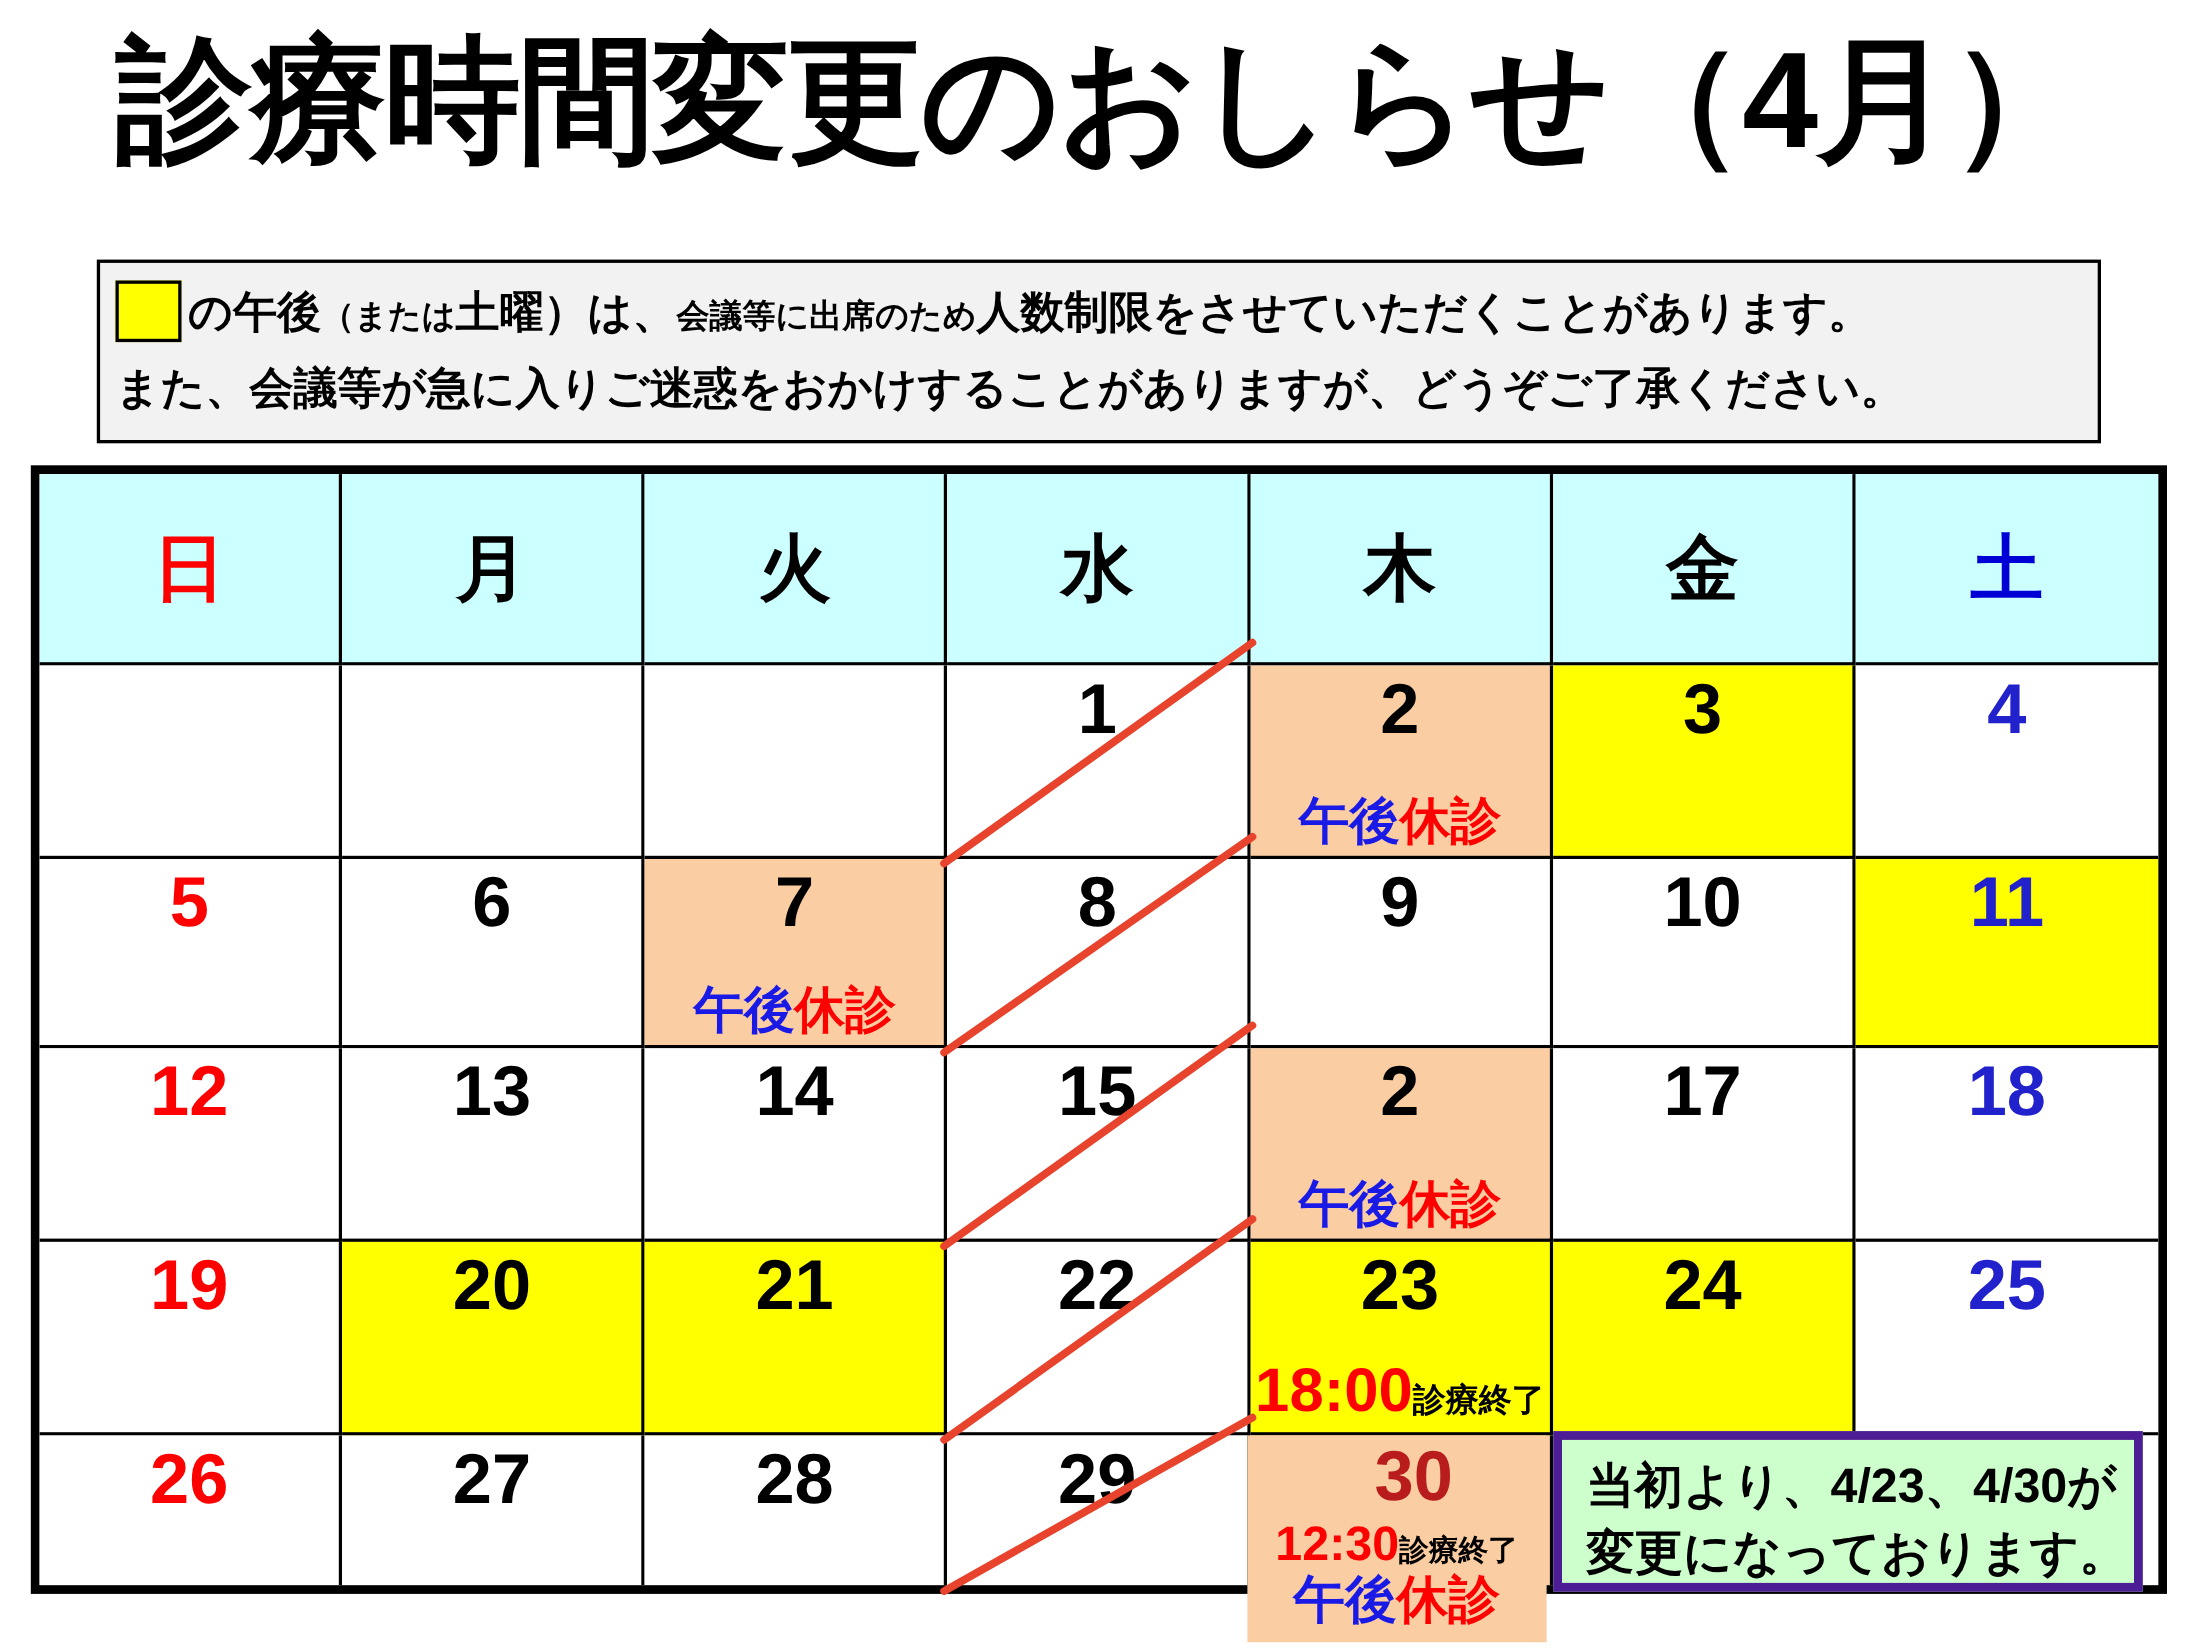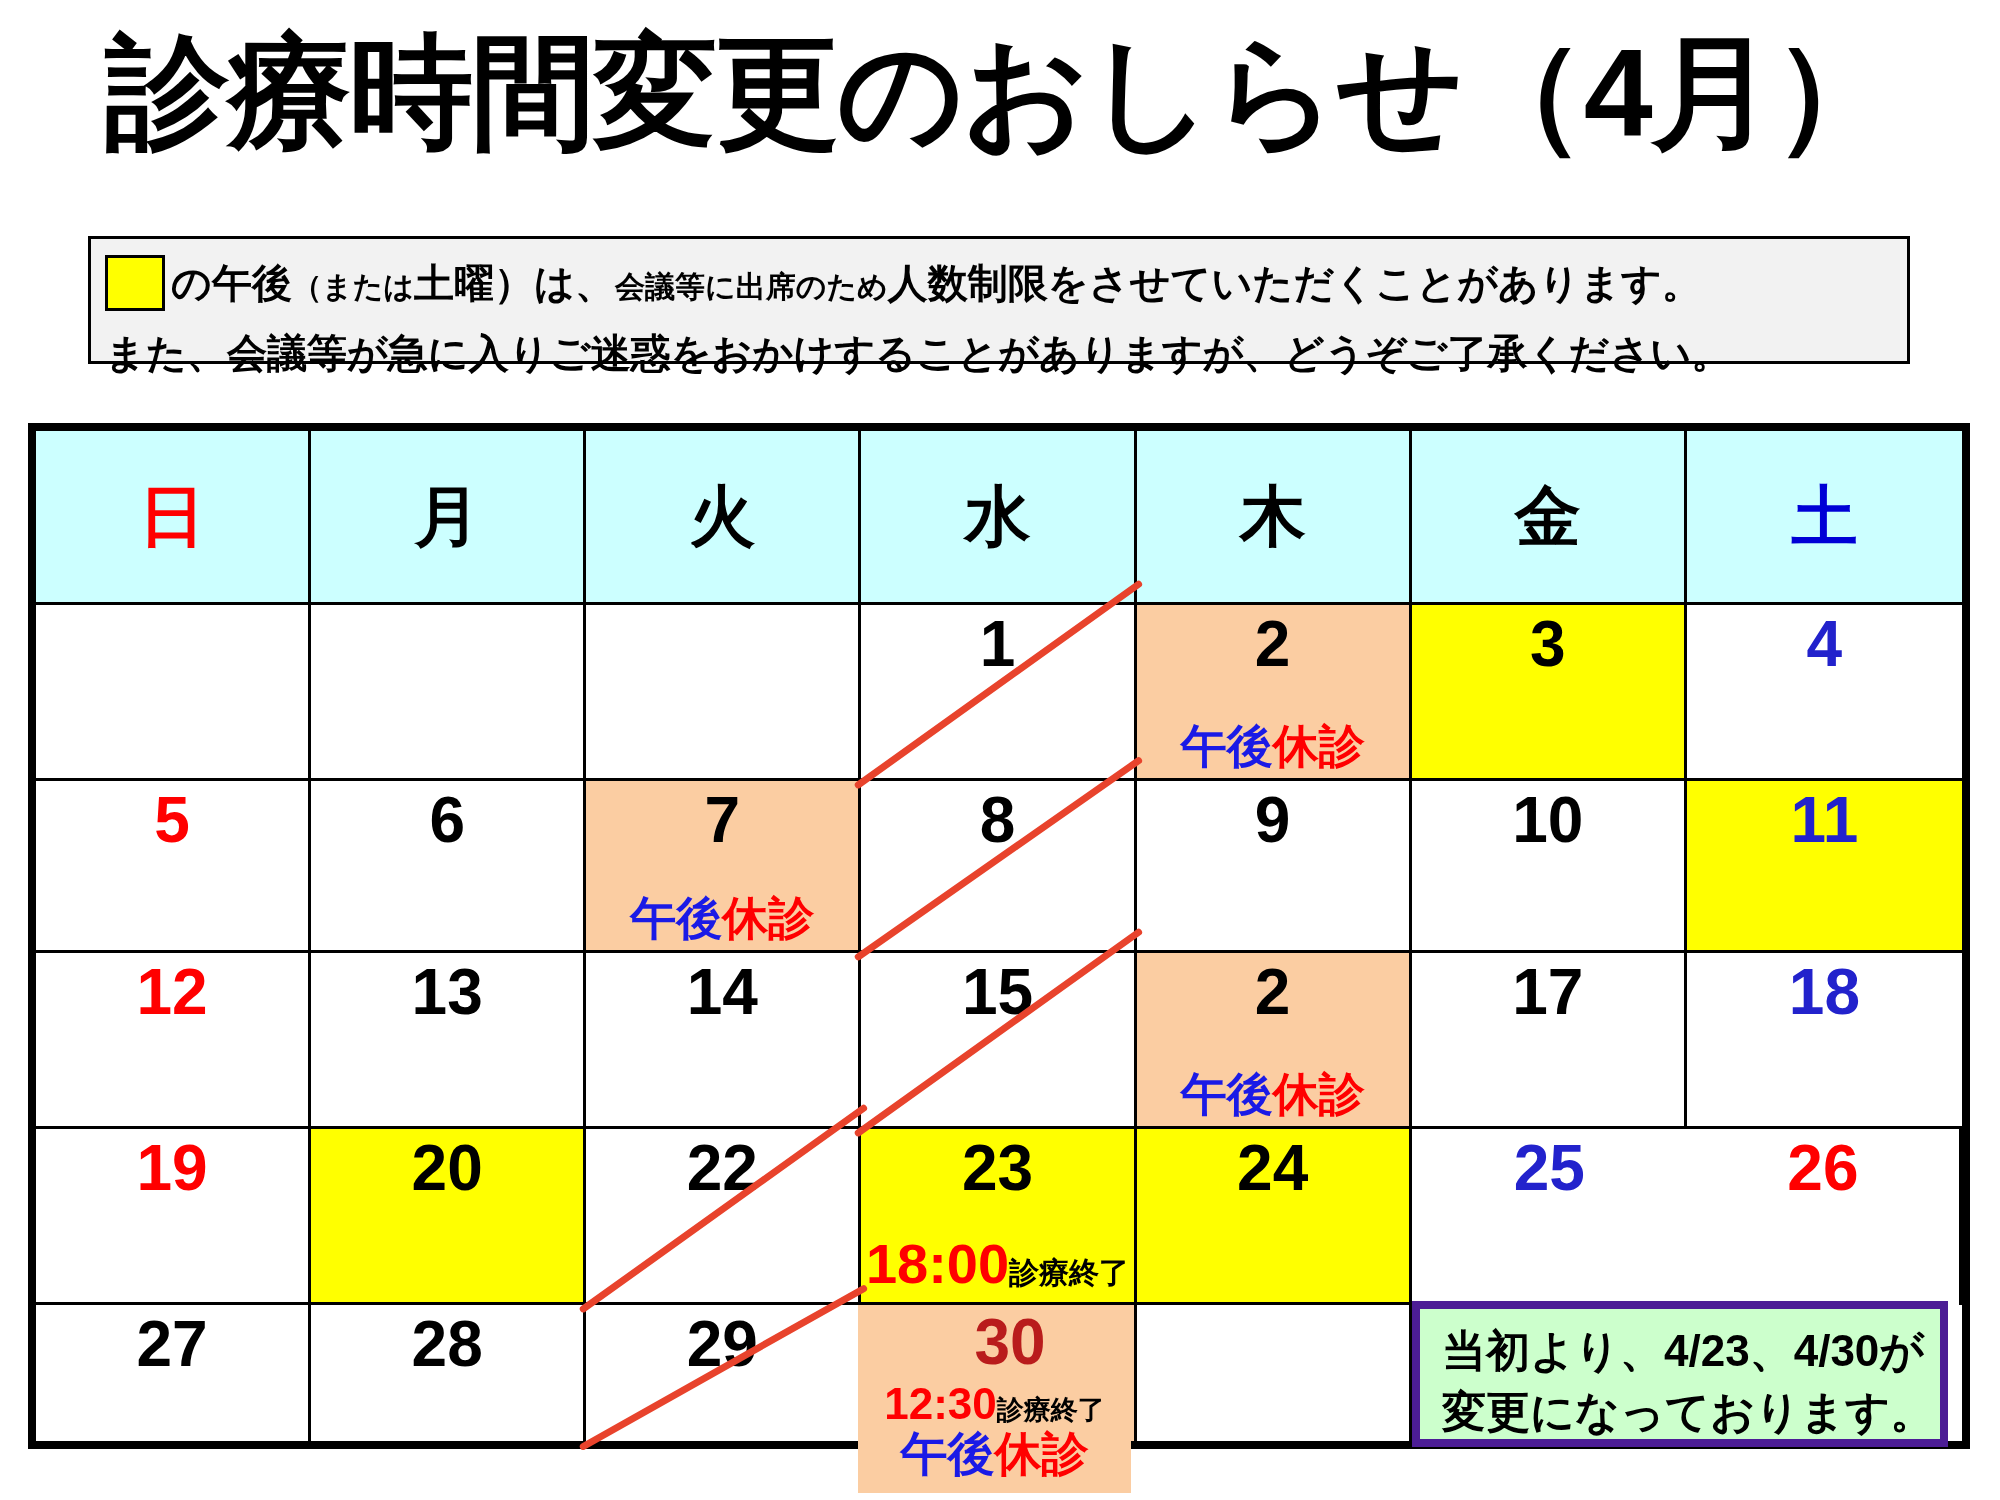--- a/index.html
+++ b/index.html
@@ -8,21 +8,21 @@
     font-family:"Liberation Sans","DejaVu Sans",sans-serif;color:#000;
     overflow:hidden;
   }
   
   .title{
     position:absolute;left:0;top:18px;width:2000px;text-align:center;
     font-size:124px;font-weight:900;letter-spacing:-2px;line-height:1.2;white-space:nowrap;
   }
   
   .notice{
-    position:absolute;left:88px;top:236px;width:1822px;height:128px;
+    position:absolute;left:88px;top:236px;width:1822px;height:167px;
     background:#f2f2f2;border:3px solid #000;box-sizing:border-box;
     padding:8px 12px 6px 14px;font-weight:700;
   }
   .notice-line1{display:flex;align-items:center;height:72px;white-space:nowrap;}
   .swatch{
     width:60px;height:56px;background:#ffff00;border:3px solid #000;
     box-sizing:border-box;margin-right:6px;flex:0 0 auto;
   }
   .notice-line1 .seg-lg{font-size:40px;}
   .notice-line1 .seg-sm{font-size:30px;}
@@ -215,20 +215,25 @@
     <div class="cell dcell bg-white">
       <div class="cellinner">
         <div class="day" style="color: rgb(255, 0, 0);">19</div>
       </div>
     </div>
     <div class="cell dcell bg-yellow">
       <div class="cellinner">
         <div class="day" style="color: rgb(0, 0, 0);">20</div>
       </div>
     </div>
+    <div class="cell dcell bg-yellow">
+      <div class="cellinner">
+        <div class="day" style="color: rgb(0, 0, 0);">21</div>
+      </div>
+    </div>
     <div class="cell dcell bg-white">
       <div class="cellinner">
         <div class="day" style="color: rgb(0, 0, 0);">22</div>
       </div>
       <svg class="slash">
         <line x1="-1%" y1="104%" x2="102%" y2="-12%"></line>
       </svg>
     </div>
     <div class="cell dcell bg-yellow">
       <div class="cellinner">

